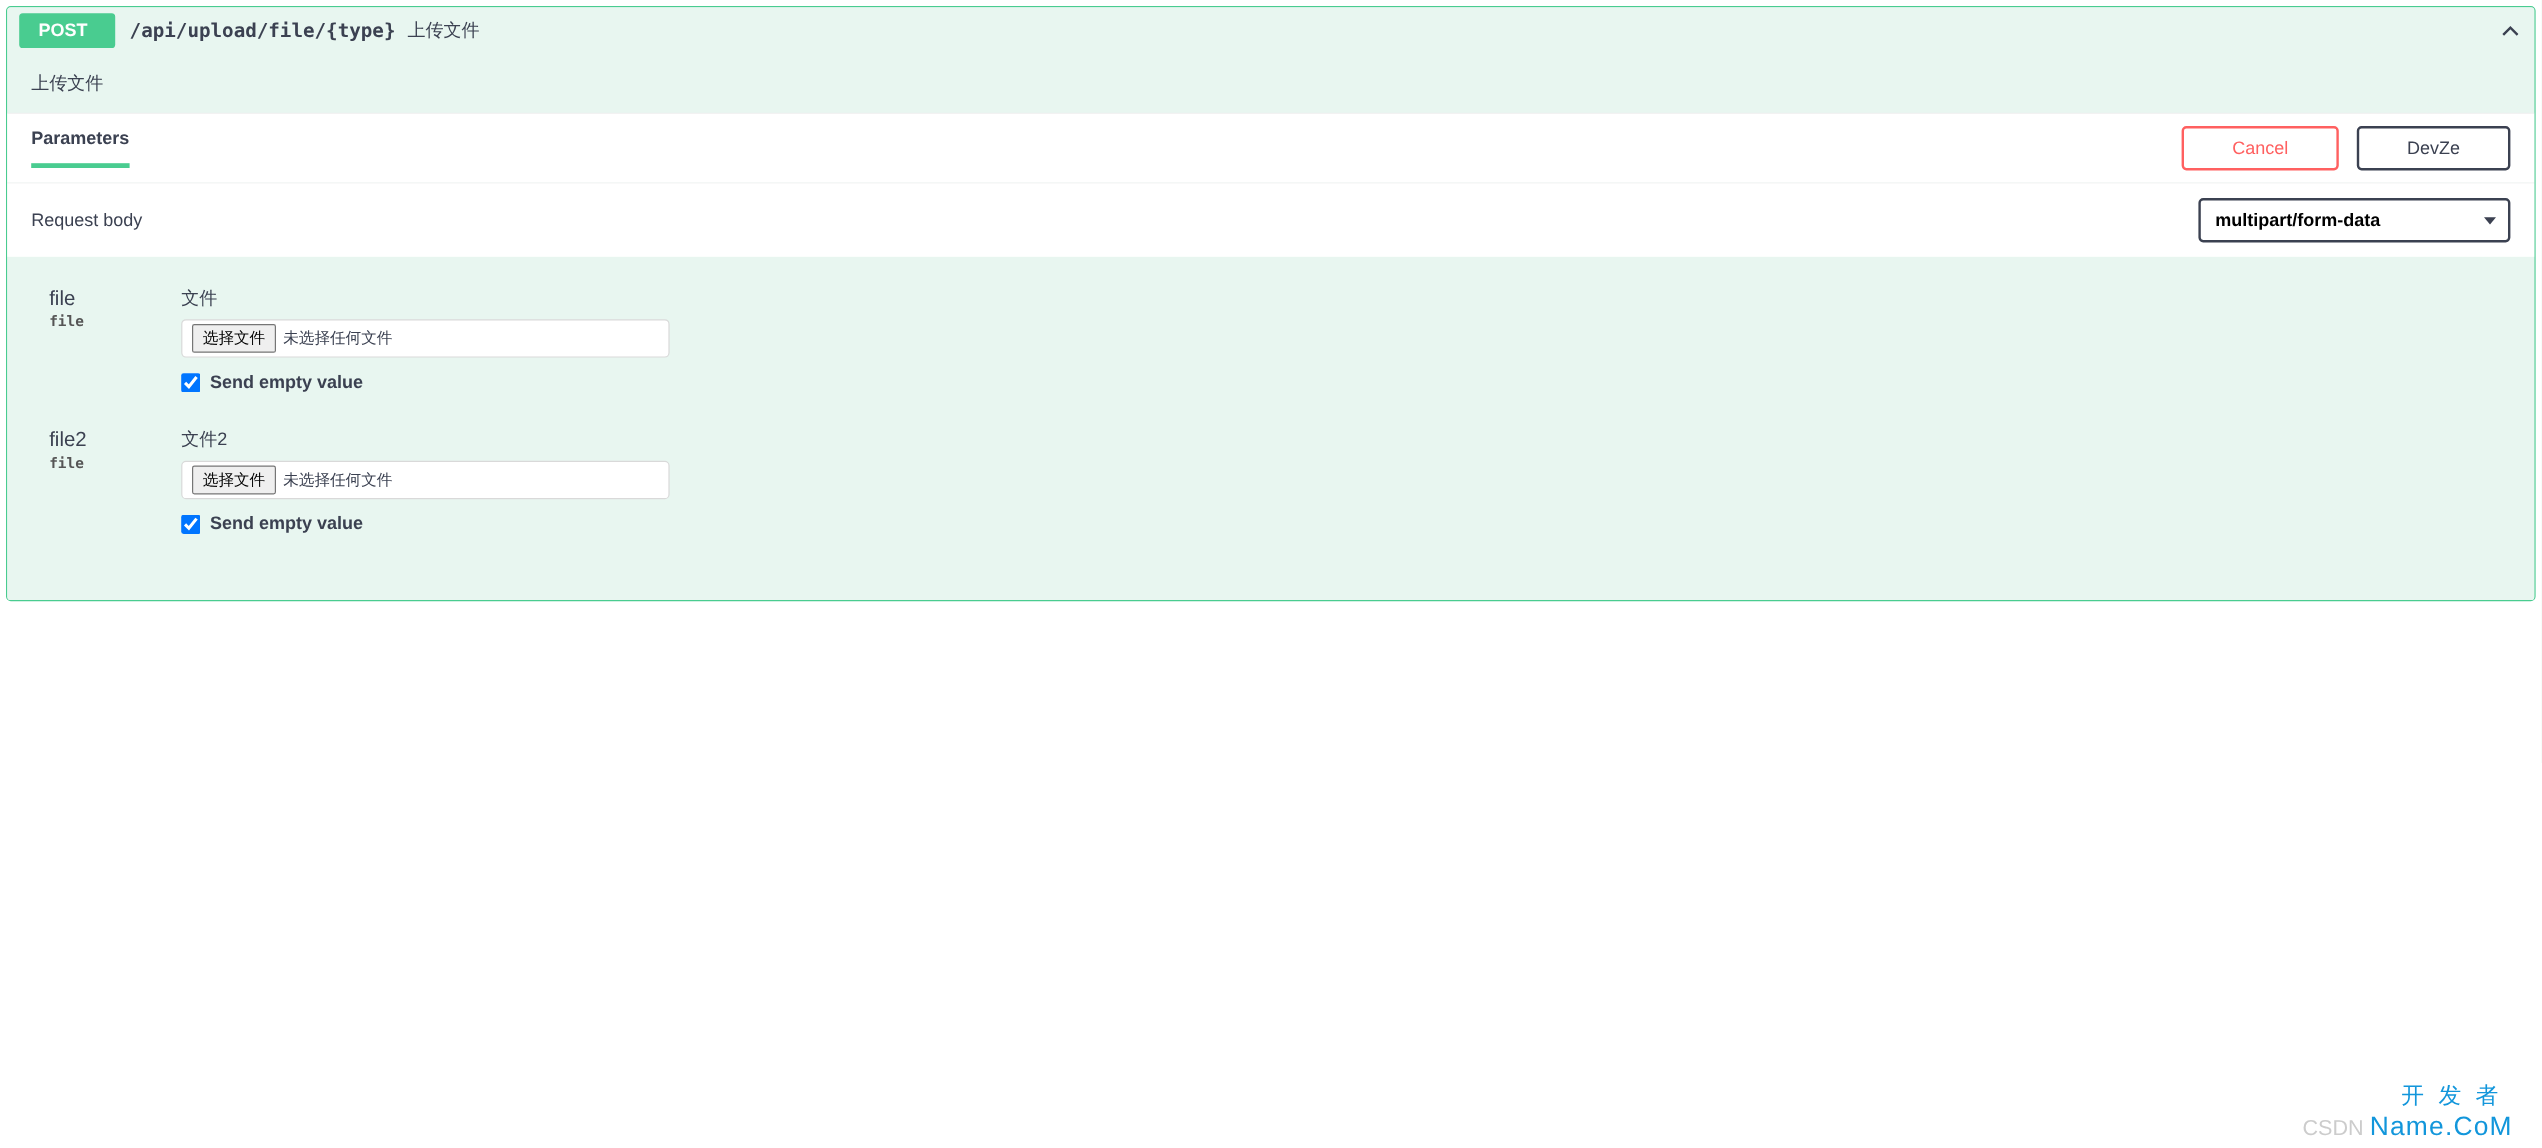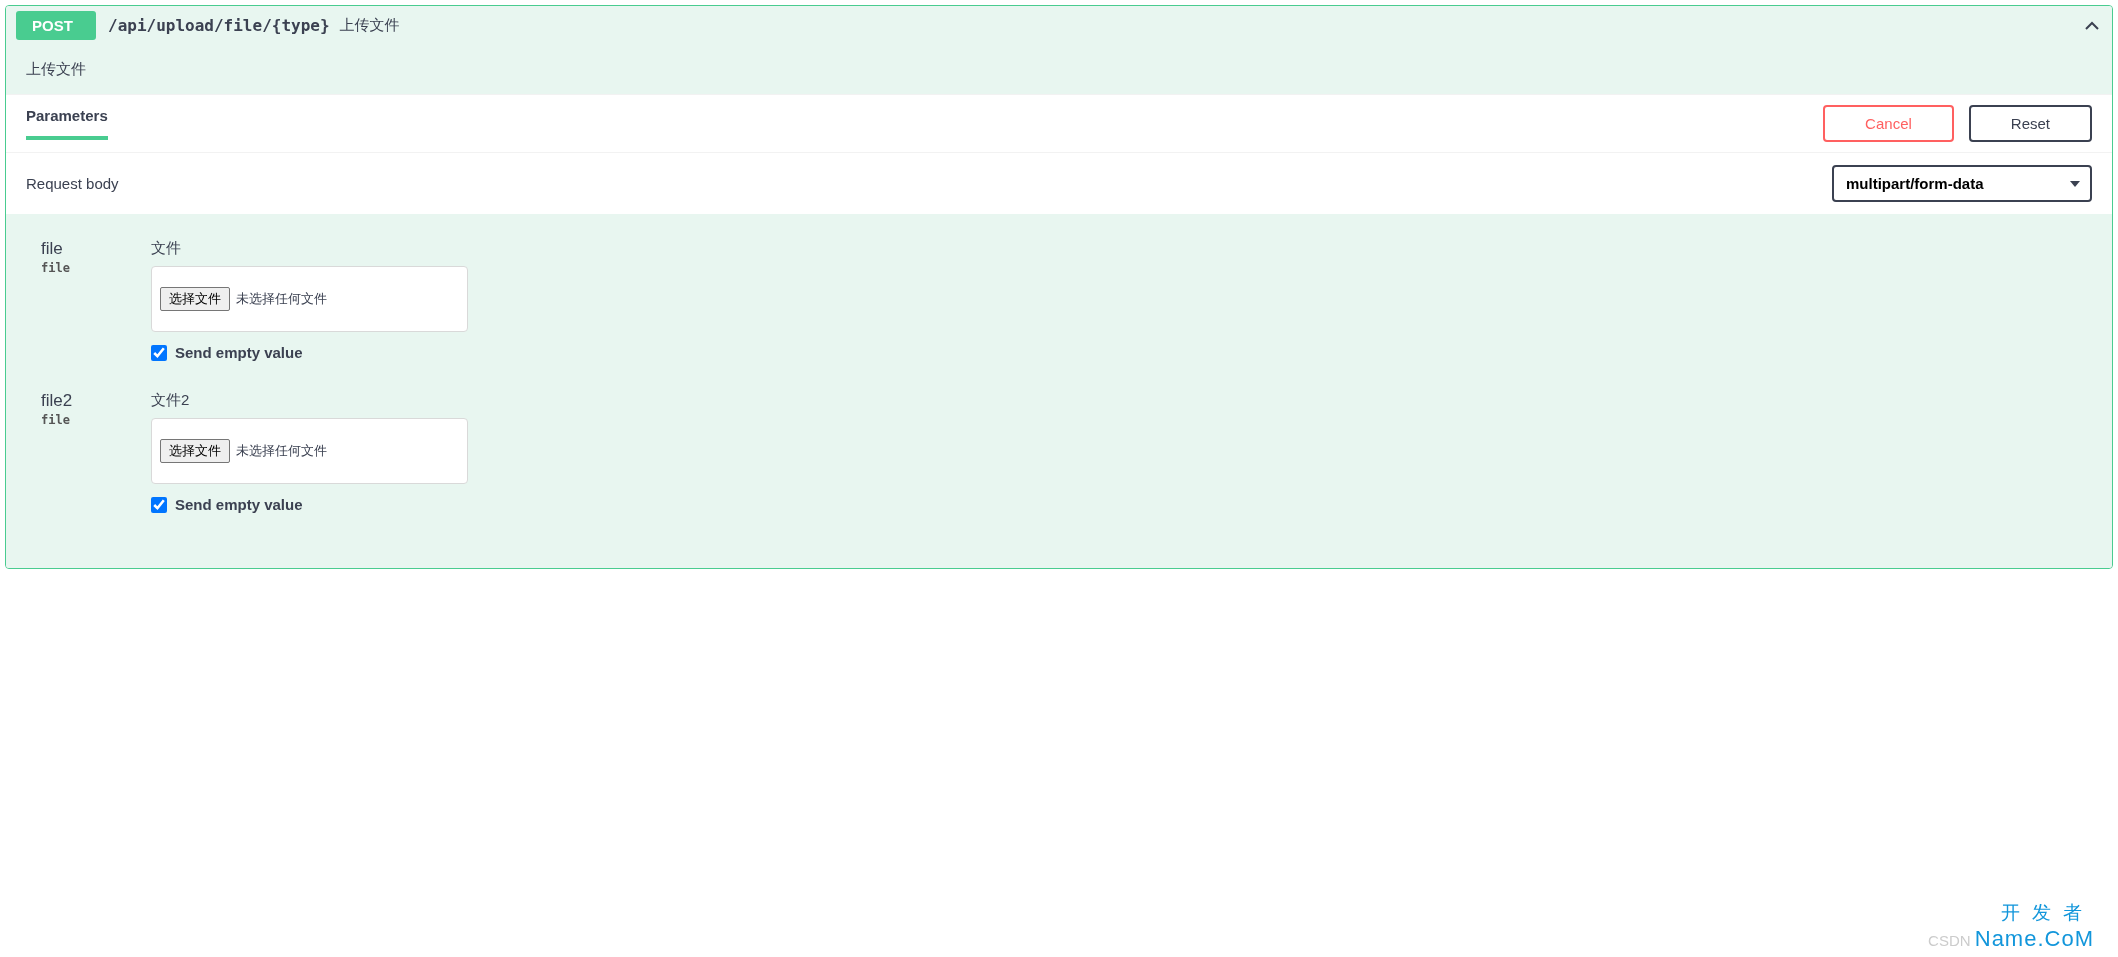--- a/index.html
+++ b/index.html
@@ -214,22 +214,22 @@
     .body-param-name-col {
       width: 110px;
     }
     .body-param-name {
       font-size: 17px;
       color: #3b4151;
     }
     .file-input-wrap {
       border: 1px solid #d9d9d9;
       border-radius: 4px;
-      padding: 20px 8px;
-      width: 317px;
+      padding: 3px 8px;
+      width: 407px;
       background: #fff;
       display: flex;
       align-items: center;
       gap: 6px;
       margin-bottom: 12px;
     }
     .file-btn {
       border: 1px solid #767676;
       background: #efefef;
       padding: 2px 8px;
@@ -264,21 +264,21 @@
       pointer-events: none;
     }
     .watermark-top {
       color: #1296db;
       font-size: 19px;
       letter-spacing: 12px;
       font-weight: 400;
     }
     .watermark-csdn {
       color: #ccc;
-      font-size: 15px;
+      font-size: 18px;
       display: inline;
     }
     .watermark-devze {
       color: #1296db;
       font-size: 22px;
       font-weight: 400;
       letter-spacing: 1px;
       display: inline;
     }
   </style>
@@ -298,21 +298,21 @@
     </span>
   </div>
 
   <div class="opblock-body">
     <div class="opblock-description">上传文件</div>
 
     <div class="opblock-section-header">
       <span class="tab-header">Parameters</span>
       <div class="btn-group">
         <button class="btn btn-cancel">Cancel</button>
-        <button class="btn btn-reset">Reset</button>
+        <button class="btn btn-reset">DevZe</button>
       </div>
     </div>
 
 
     <div class="request-body-header">
       <span class="request-body-title">Request body</span>
       <div class="select-wrap">
         <select class="content-type-select">
           <option>multipart/form-data</option>
         </select>

